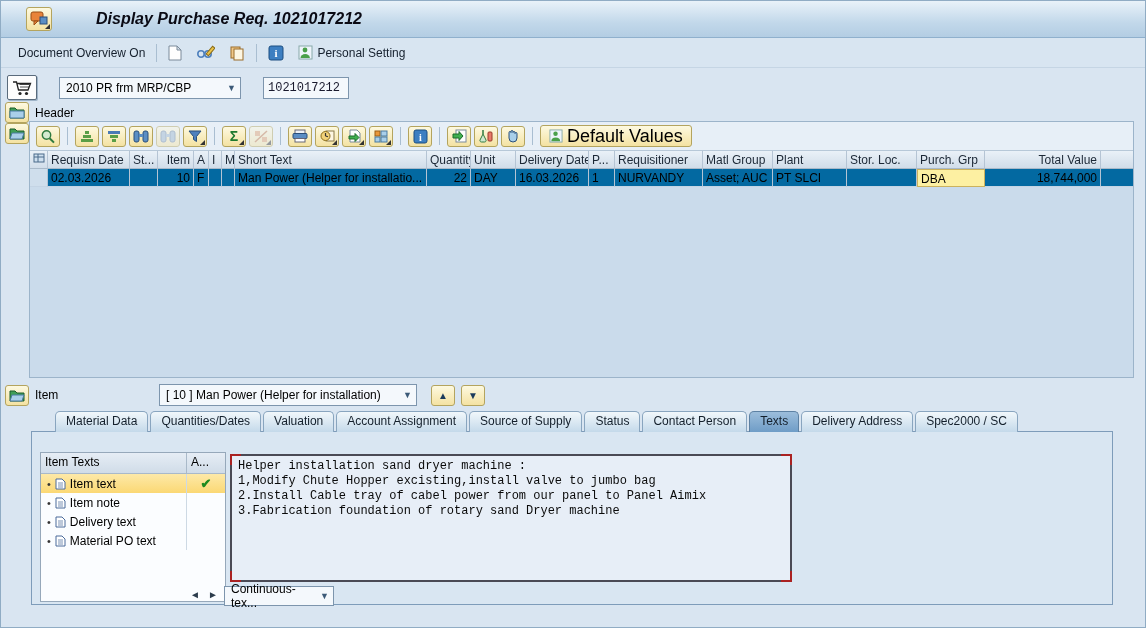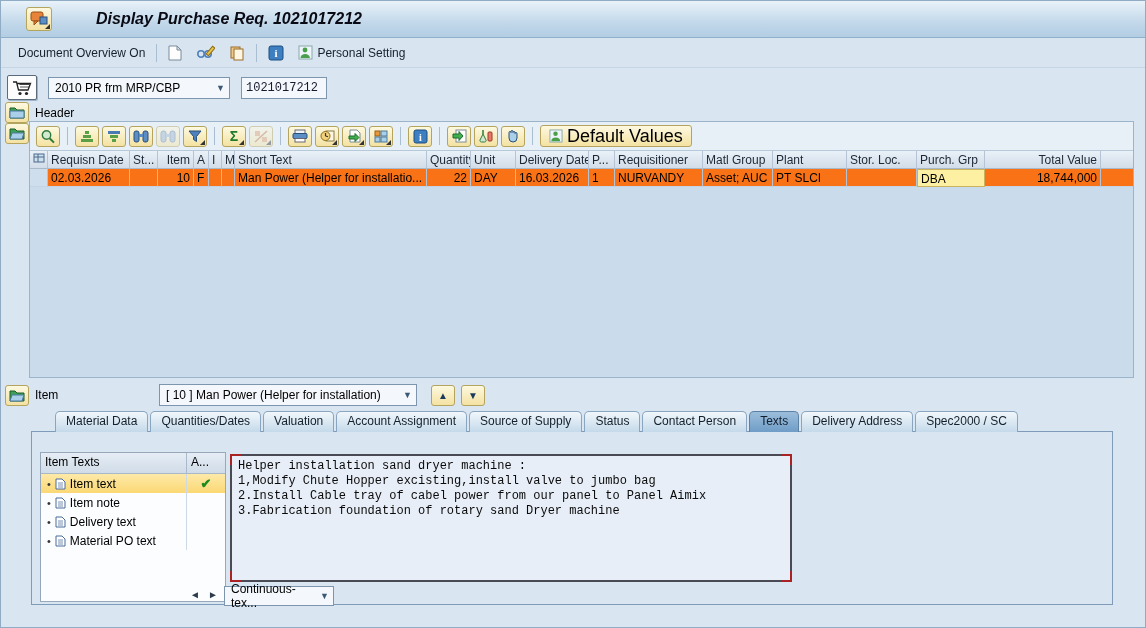--- a/index.html
+++ b/index.html
@@ -23,21 +23,21 @@
     border-left:5px solid transparent;border-bottom:5px solid #333;}
   .flatbtn{display:inline-flex;align-items:center;gap:4px;padding:2px 6px;border:1px solid transparent;
     border-radius:2px;background:transparent;font-size:12px;color:#16212e;cursor:default;}
   .sep{width:1px;height:18px;background:#a9bed1;margin:0 4px;}
 
   
   .apptoolbar{position:absolute;top:37px;left:0;right:0;height:29px;background:#d8e5f1;
     border-bottom:1px solid #c5d5e4;display:flex;align-items:center;padding:0 10px;}
 
   
-  .docrow{position:absolute;top:74px;left:6px;display:flex;align-items:center;gap:11px;}
+  .docrow{position:absolute;top:74px;left:6px;display:flex;align-items:center;gap:22px;}
   .cartbtn{width:30px;height:25px;background:#fdfdfd;border:1px solid #5a6b7c;border-radius:2px;
     display:inline-flex;align-items:center;justify-content:center;box-shadow:1px 1px 0 #9fb4c8;}
   .combo{display:flex;align-items:center;justify-content:space-between;background:#f4f8fc;
     border:1px solid #7d95ad;height:22px;padding:0 4px 0 6px;box-sizing:border-box;}
   .combo .arr{font-size:9px;color:#3c5a78;margin-left:6px;}
   .field{height:22px;border:1px solid #7d95ad;background:#f4f8fc;box-sizing:border-box;
     font-family:"Liberation Mono",monospace;font-size:12px;padding:0 4px;width:86px;color:#1a1a2e;}
   .headerrow{position:absolute;top:101px;left:4px;display:flex;align-items:center;gap:6px;}
 
   
@@ -45,21 +45,21 @@
   .alv{position:absolute;left:28px;top:120px;width:1105px;height:257px;border:1px solid #9cb4ca;
     background:#cadbeb;box-sizing:border-box;}
   .alvtoolbar{height:28px;background:#e7eff7;border-bottom:1px solid #b7c8d8;
     display:flex;align-items:center;padding:0 6px;gap:3px;}
   .dvbtn{display:inline-flex;align-items:center;gap:4px;height:22px;padding:0 8px;
     background:linear-gradient(#fdf9e0,#f4e2a2);border:1px solid #b4a45e;border-radius:3px;font-size:18px;}
   .gridrow{display:flex;height:18px;}
   .cell{box-sizing:border-box;padding:1px 3px 0 3px;border-right:1px solid #b5c4d4;
     white-space:nowrap;overflow:hidden;font-size:12px;line-height:16px;}
   .hcell{background:linear-gradient(#eaf1f8,#d1dde9);border-bottom:1px solid #a9b9c9;color:#1c2836;}
-  .rcell{background:#f97316;border-bottom:1px solid #c4d4e4;}
+  .rcell{background:#0369a1;border-bottom:1px solid #c4d4e4;}
   .hl{background:#fdf0a2;border:1px solid #cbb25e;}
   .ra{text-align:right;}
   .c0{width:18px}.c1{width:82px}.c2{width:28px}.c3{width:36px}.c4{width:15px}.c5{width:13px}
   .c6{width:13px}.c7{width:192px}.c8{width:44px}.c9{width:45px}.c10{width:73px}.c11{width:26px}
   .c12{width:88px}.c13{width:70px}.c14{width:74px}.c15{width:70px}.c16{width:68px}.c17{width:116px}
   .c18{flex:1;border-right:none}
 
   
   .itemrow{position:absolute;top:383px;left:4px;display:flex;align-items:center;gap:6px;}
   .itemcombo{width:258px;}

